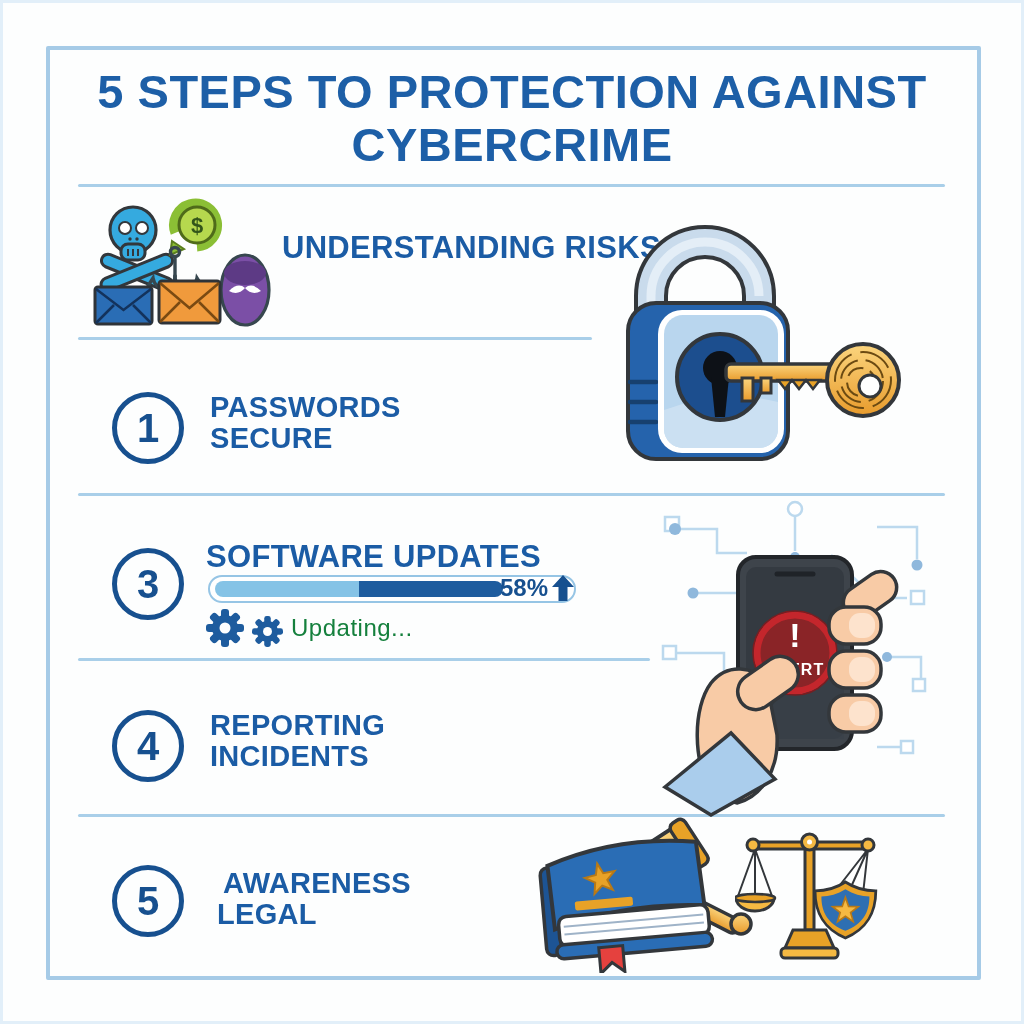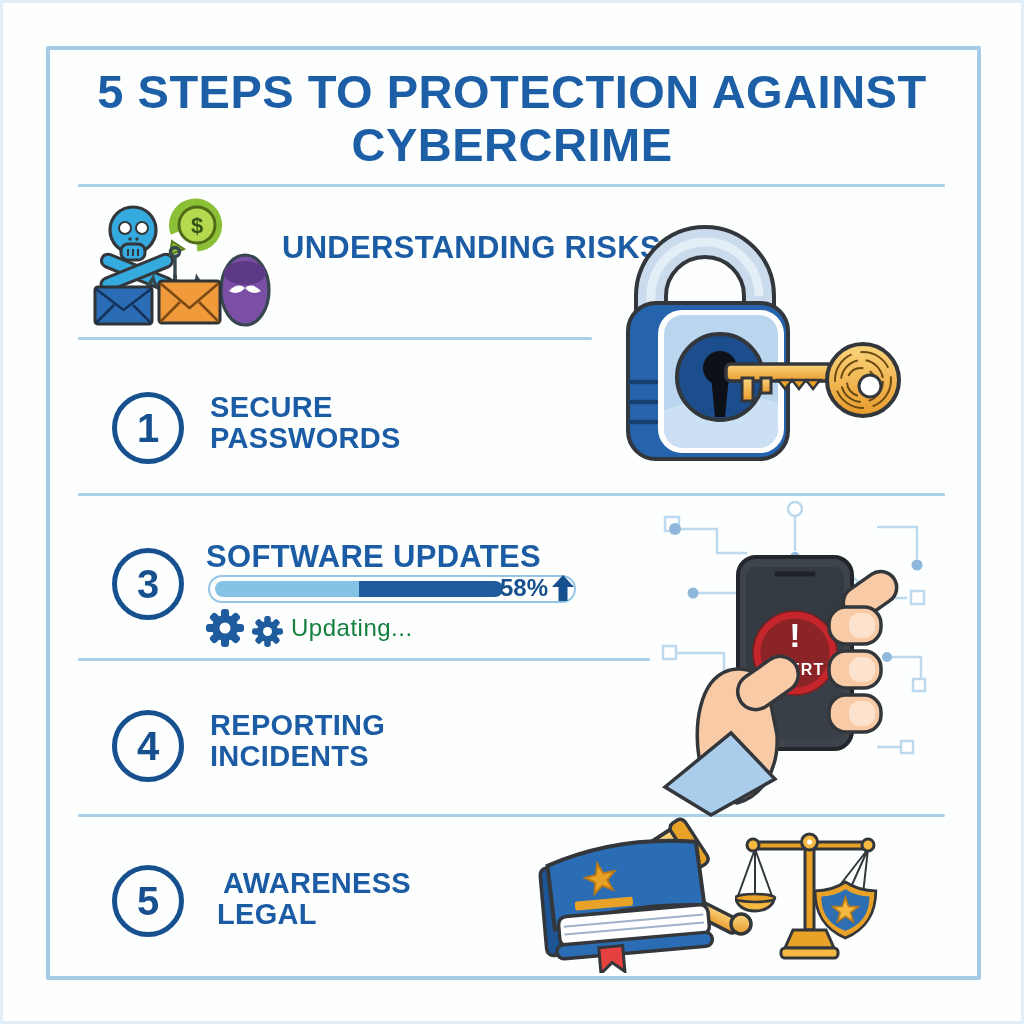--- a/index.html
+++ b/index.html
@@ -140,22 +140,22 @@
       <circle cx="245" cy="160" r="36" fill="url(#gold)" stroke="#33373b" stroke-width="4"></circle>
       <circle cx="245" cy="160" r="28" fill="none" stroke="#6b4a12" stroke-width="2" stroke-dasharray="34 9"></circle>
       <circle cx="244" cy="161" r="21" fill="none" stroke="#6b4a12" stroke-width="2" stroke-dasharray="26 8"></circle>
       <circle cx="243" cy="162" r="14" fill="none" stroke="#6b4a12" stroke-width="2" stroke-dasharray="18 7"></circle>
       <circle cx="252" cy="166" r="11" fill="#fff" stroke="#33373b" stroke-width="3"></circle>
     </g>
   </svg>
 
   <div class="num-circle" style="left:112px;top:392px;">1</div>
   <div class="sec-heading" style="left:210px;top:392px;font-size:29px;">
+    <span style="display:block;">PASSWORDS</span>
     <span style="display:block;">SECURE</span>
-    <span style="display:block;">PASSWORDS</span>
   </div>
 
   <div class="num-circle" style="left:112px;top:548px;">3</div>
   <div class="sec-heading" style="left:206px;top:541px;font-size:31px;">SOFTWARE UPDATES</div>
 
   <div class="progress">
     <div class="progress-fill" style="width: 79%;"></div>
   </div>
   <div class="progress-label-wrap">
     <span class="progress-label">58%</span>

